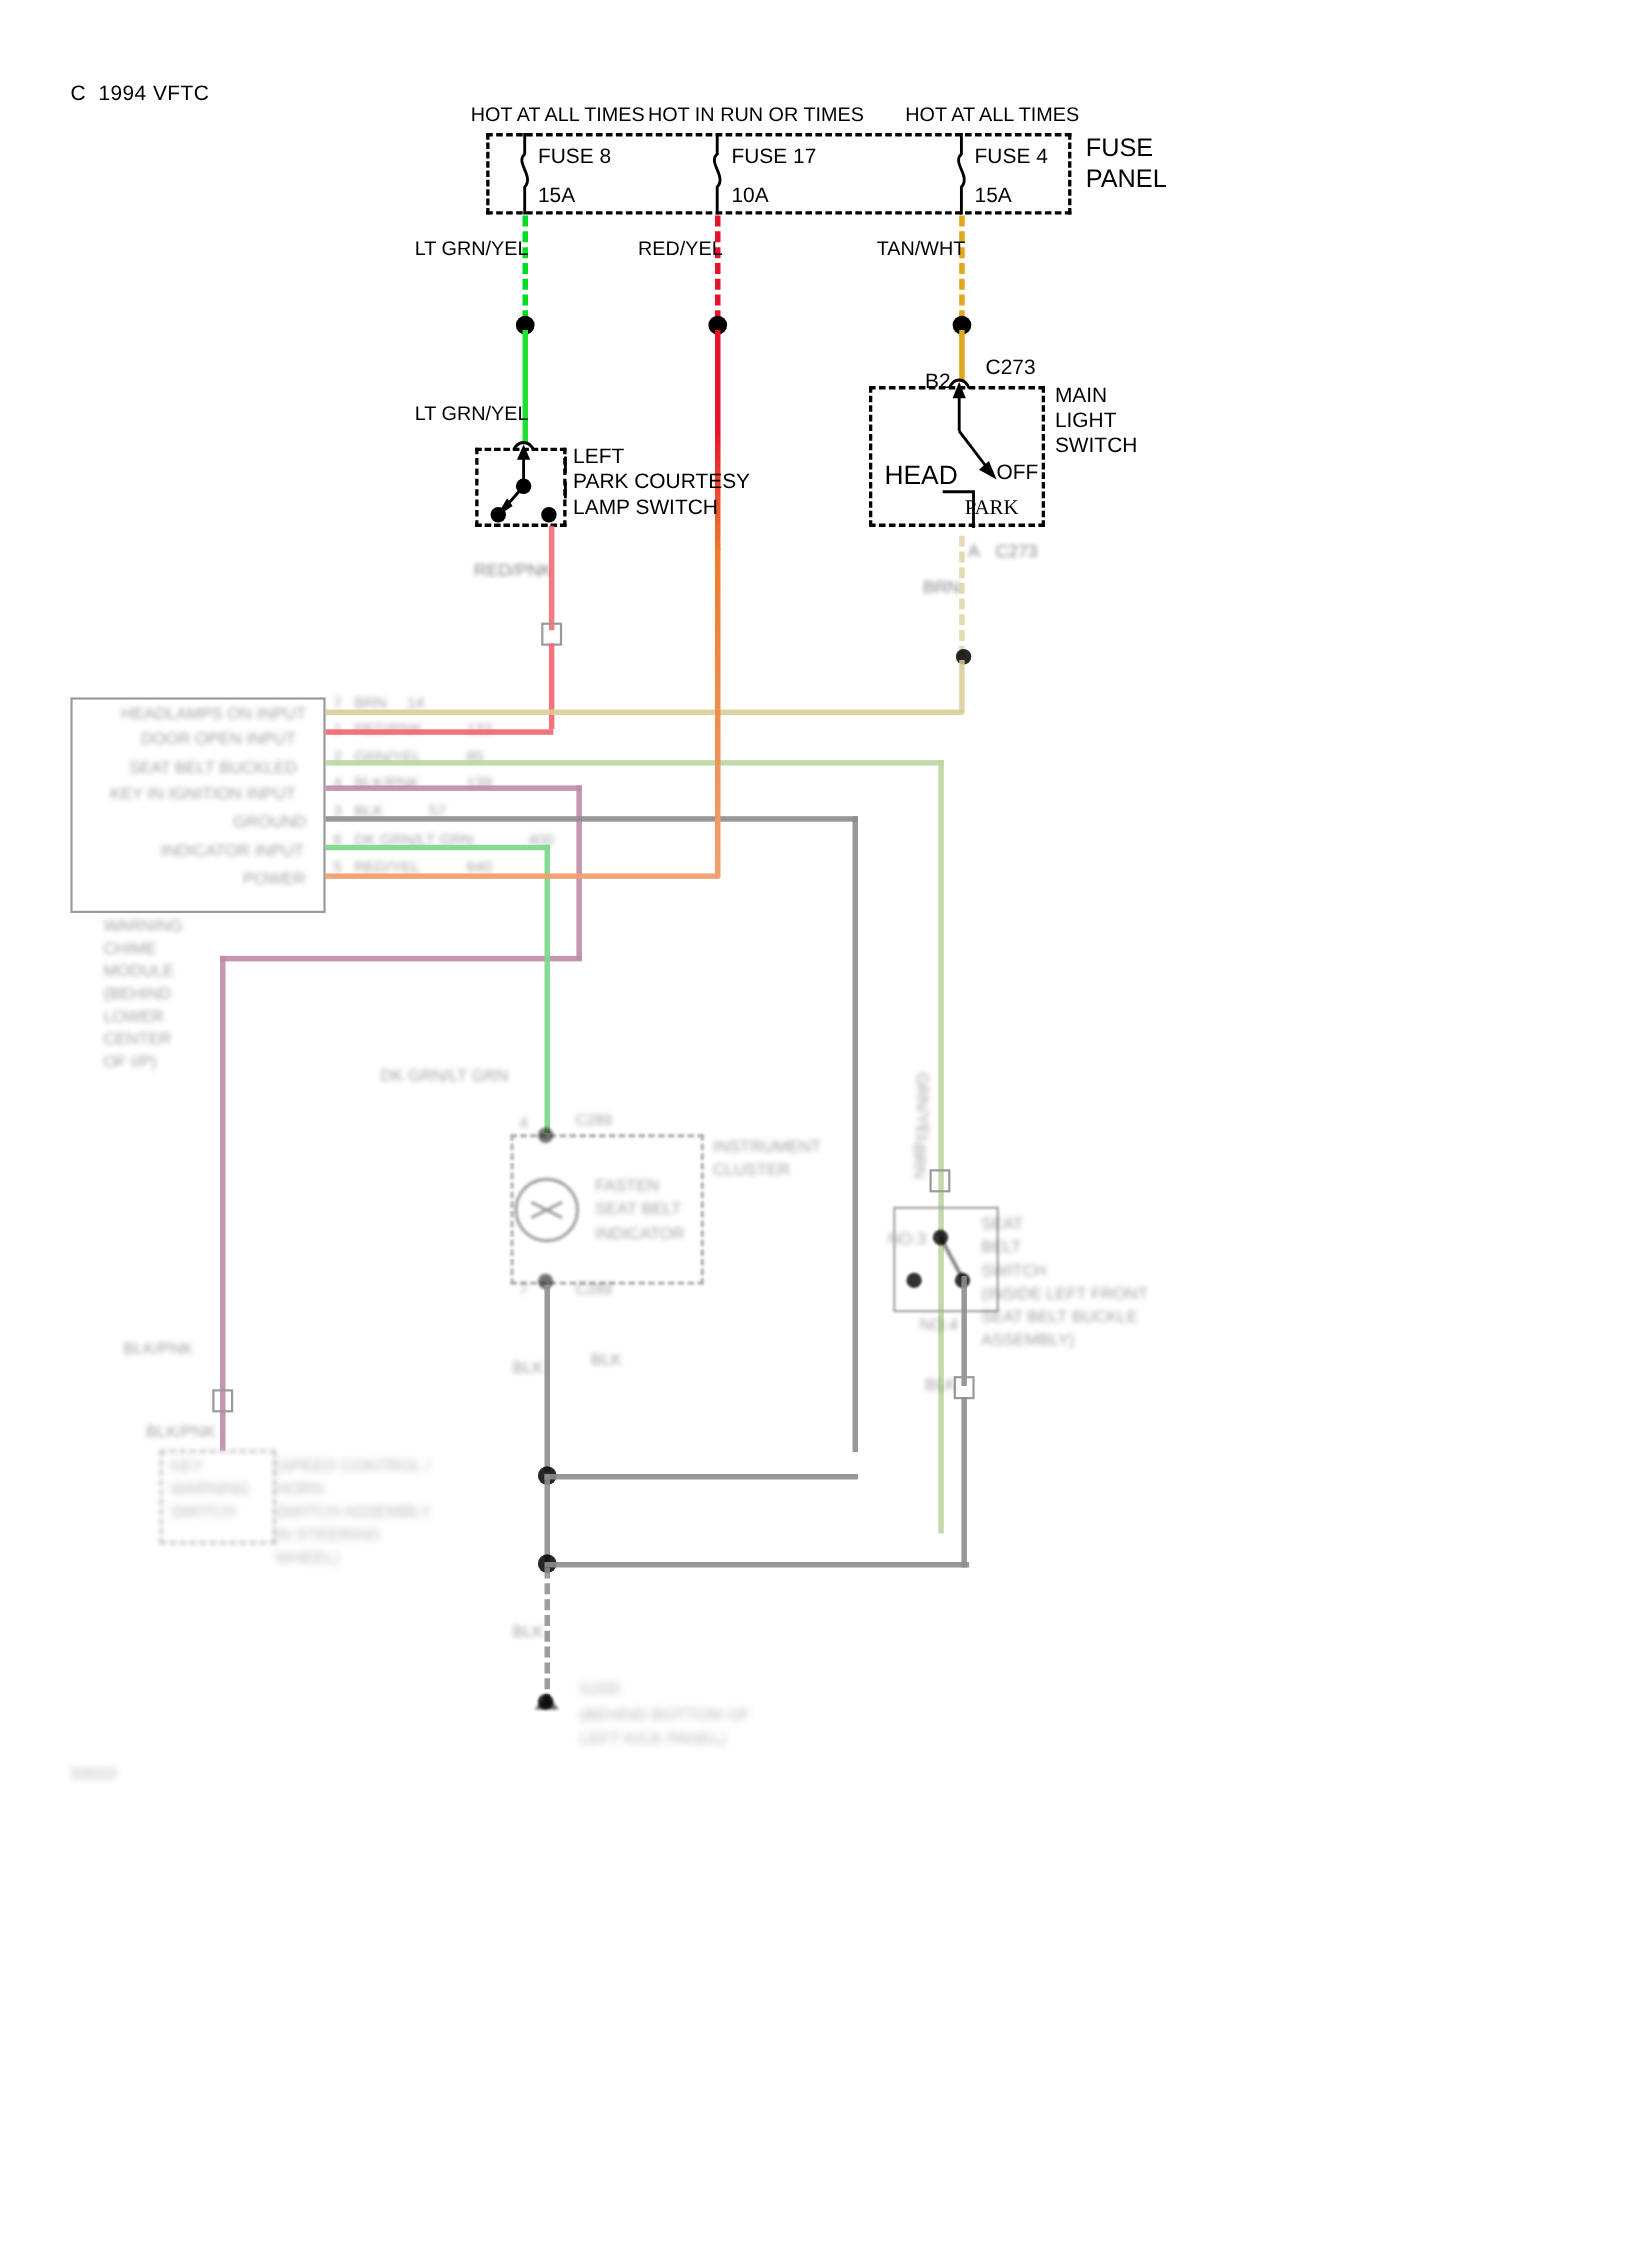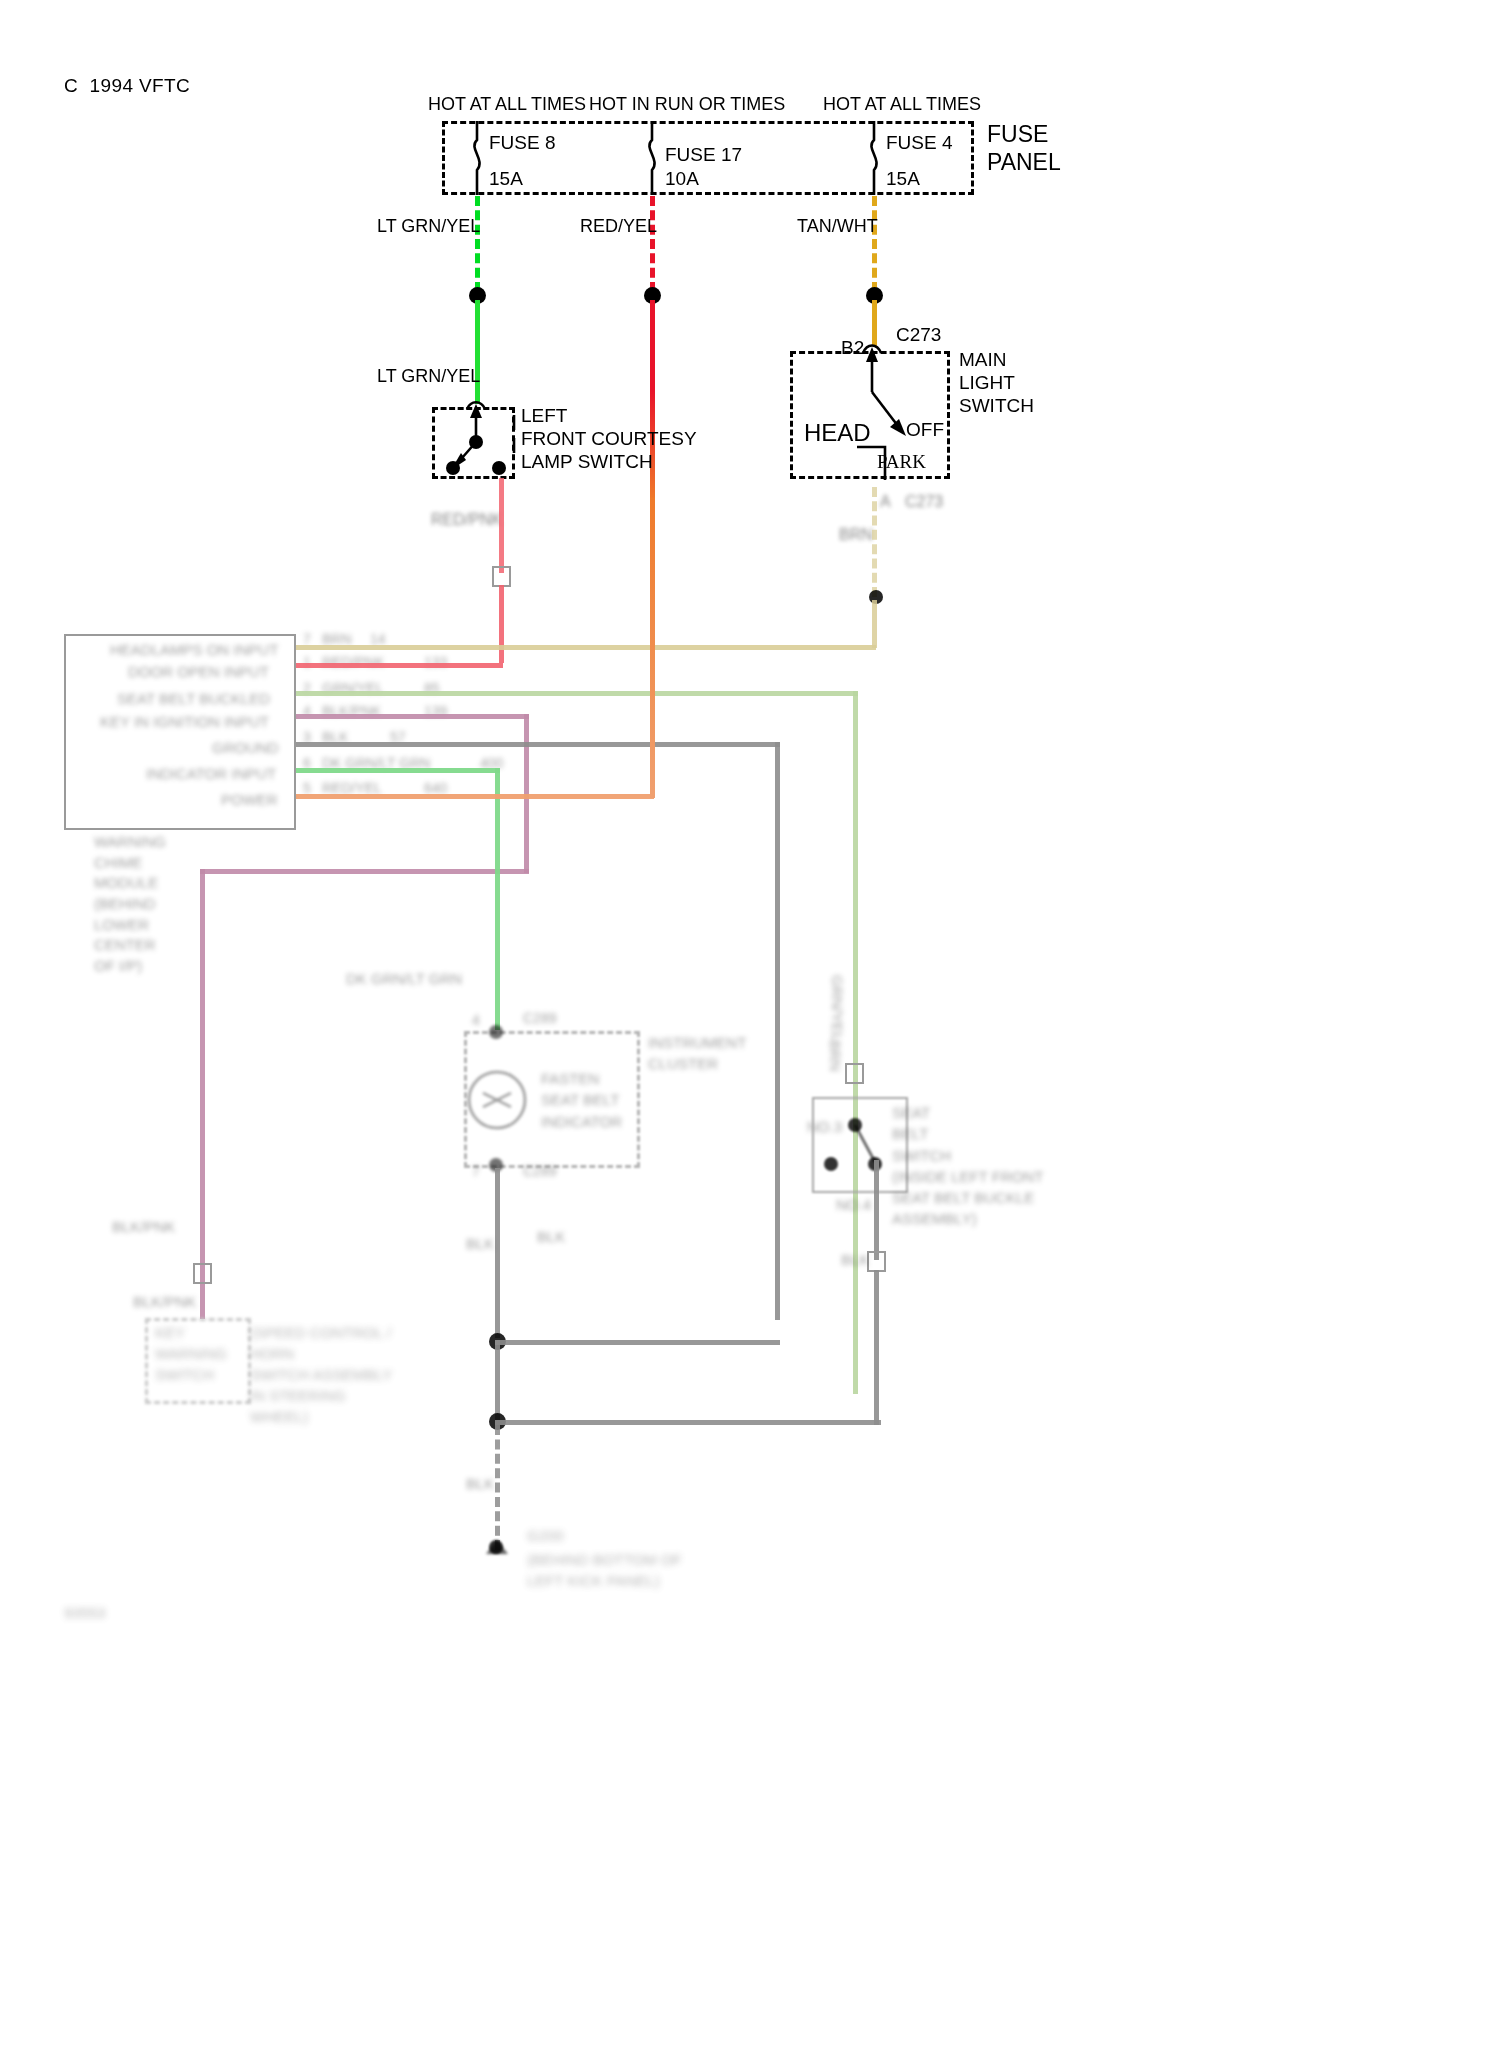--- a/index.html
+++ b/index.html
@@ -33,21 +33,21 @@
 <div class="lbl sharp" style="left:589px;top:94px;font-size:18px;">HOT IN RUN OR TIMES</div>
 <div class="lbl sharp" style="left:823px;top:94px;font-size:18px;">HOT AT ALL TIMES</div>
 
 <div class="boxdash" style="left:442px;top:121px;width:532px;height:74px;"></div>
 
 <div class="lbl sharp" style="left:987px;top:120px;font-size:23px;">FUSE
 PANEL</div>
 
 <div class="lbl sharp" style="left:489px;top:131px;font-size:19px;">FUSE 8</div>
 <div class="lbl sharp" style="left:489px;top:167px;font-size:19px;">15A</div>
-<div class="lbl sharp" style="left:665px;top:131px;font-size:19px;margin-top:12px;">FUSE 17</div>
+<div class="lbl sharp" style="left:665px;top:131px;font-size:19px;">FUSE 17</div>
 <div class="lbl sharp" style="left:665px;top:167px;font-size:19px;">10A</div>
 <div class="lbl sharp" style="left:886px;top:131px;font-size:19px;">FUSE 4</div>
 <div class="lbl sharp" style="left:886px;top:167px;font-size:19px;">15A</div>
 
 <svg class="ov">
   <g fill="none" stroke="#000" stroke-width="2.6">
     <path d="M477,121 L477,140 C468,148 486,160 477,170 L477,195"></path>
     <path d="M652,121 L652,140 C643,148 661,160 652,170 L652,195"></path>
     <path d="M874,121 L874,140 C865,148 883,160 874,170 L874,195"></path>
   </g>
@@ -78,21 +78,21 @@
   <line x1="476" y1="440" x2="476" y2="409" stroke="#000" stroke-width="2.6"></line>
   <polygon points="476,404 470,418 482,418" fill="#000"></polygon>
   <line x1="476" y1="442" x2="455" y2="466" stroke="#000" stroke-width="2.6"></line>
   <polygon points="451,470 466,460 461,453" fill="#000"></polygon>
 </svg>
 <div class="node sm" style="left:469px;top:435px;"></div>
 <div class="node sm" style="left:446px;top:461px;"></div>
 <div class="node sm" style="left:492px;top:461px;"></div>
 
 <div class="lbl sharp" style="left:521px;top:404px;font-size:19px;">LEFT
-FRONT COURTESY
+PARK COURTESY
 LAMP SWITCH</div>
 
 <svg class="ov">
   <g stroke="#000" stroke-width="2.6" fill="none">
     <line x1="514" y1="415" x2="514" y2="430"></line>
     <line x1="514" y1="438" x2="514" y2="453"></line>
   </g>
 </svg>
 
 <div class="lbl sharp" style="left:841px;top:336px;font-size:19px;">B2</div>

